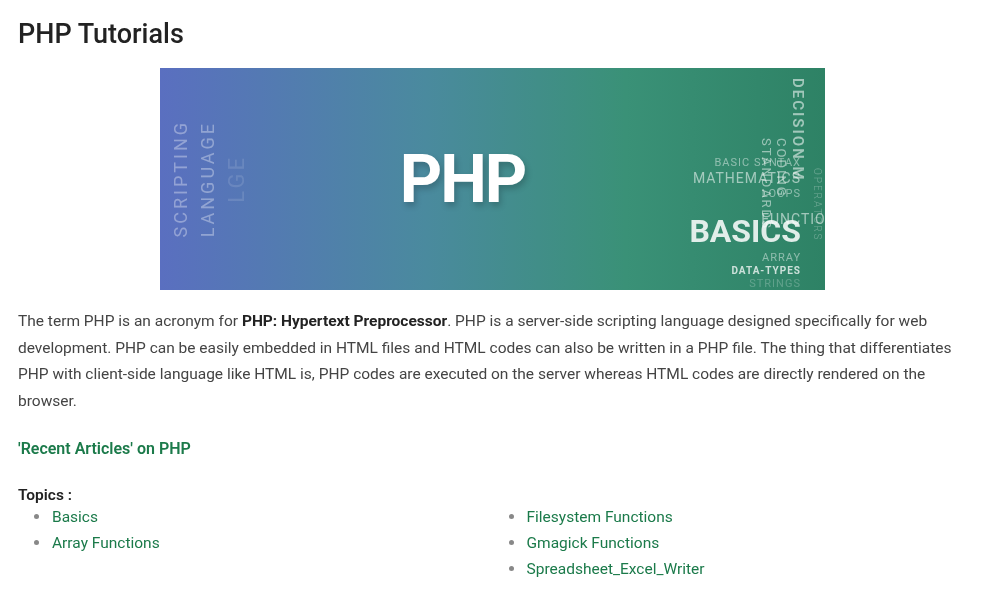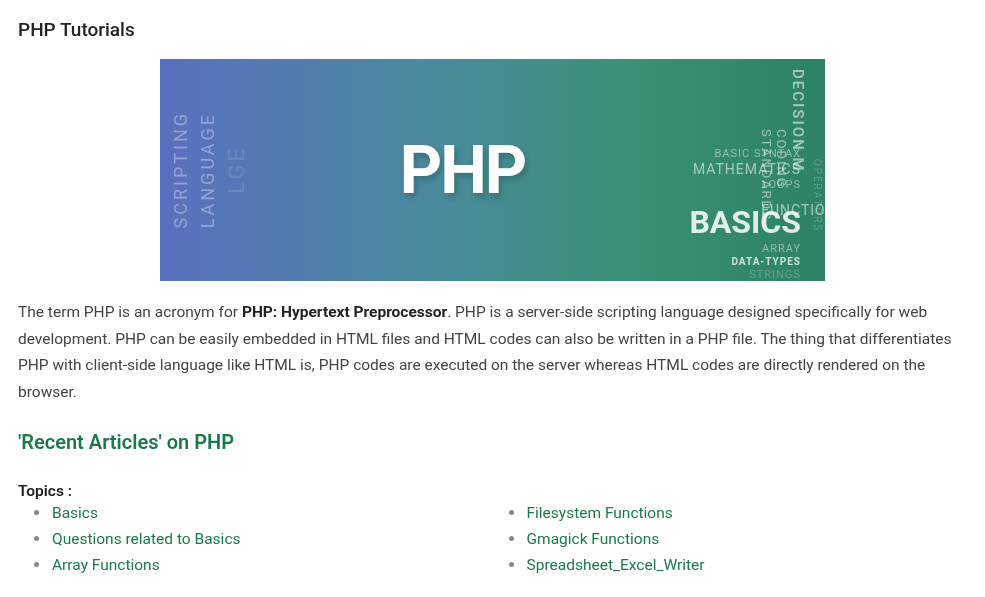--- a/index.html
+++ b/index.html
@@ -4,21 +4,21 @@
   <style>
     * { margin: 0; padding: 0; box-sizing: border-box; }
     body {
       font-family: -apple-system, BlinkMacSystemFont, "Segoe UI", Roboto, "Helvetica Neue", Arial, sans-serif;
       background: #fff;
       color: #333;
       padding: 18px;
       width: 985px;
     }
     .page-title {
-      font-size: 19px;
+      font-size: 27px;
       font-weight: 500;
       color: #222;
       margin-bottom: 18px;
     }
     .banner {
       width: 665px;
       height: 222px;
       margin: 0 auto 18px auto;
       background: linear-gradient(90deg, #5a6fc0 0%, #4a8a9e 40%, #3a9177 70%, #2e8265 100%);
       position: relative;
@@ -107,21 +107,21 @@
     .intro-text {
       font-size: 15.5px;
       line-height: 1.72;
       color: #444;
       margin-bottom: 24px;
     }
     .intro-text b { color: #222; font-weight: 700; }
     .recent-link {
       color: #1b7a4a;
       font-weight: 600;
-      font-size: 20px;
+      font-size: 16px;
       display: block;
       margin-bottom: 28px;
       cursor: pointer;
     }
     .topics-heading {
       font-weight: 600;
       font-size: 15.5px;
       color: #222;
       margin-bottom: 0;
     }
@@ -204,21 +204,20 @@
 </p>
 
 <a class="recent-link">'Recent Articles' on PHP</a>
 
 <div class="topics-heading">Topics :</div>
 
 <div class="topics-columns">
   <div class="topics-col">
     <ul>
       <li><a>Basics</a></li>
-      <li><a>Questions related to Basics</a></li>
       <li><a>Array Functions</a></li>
     </ul>
   </div>
   <div class="topics-col">
     <ul>
       <li><a>Filesystem Functions</a></li>
       <li><a>Gmagick Functions</a></li>
       <li><a>Spreadsheet_Excel_Writer</a></li>
     </ul>
   </div>

